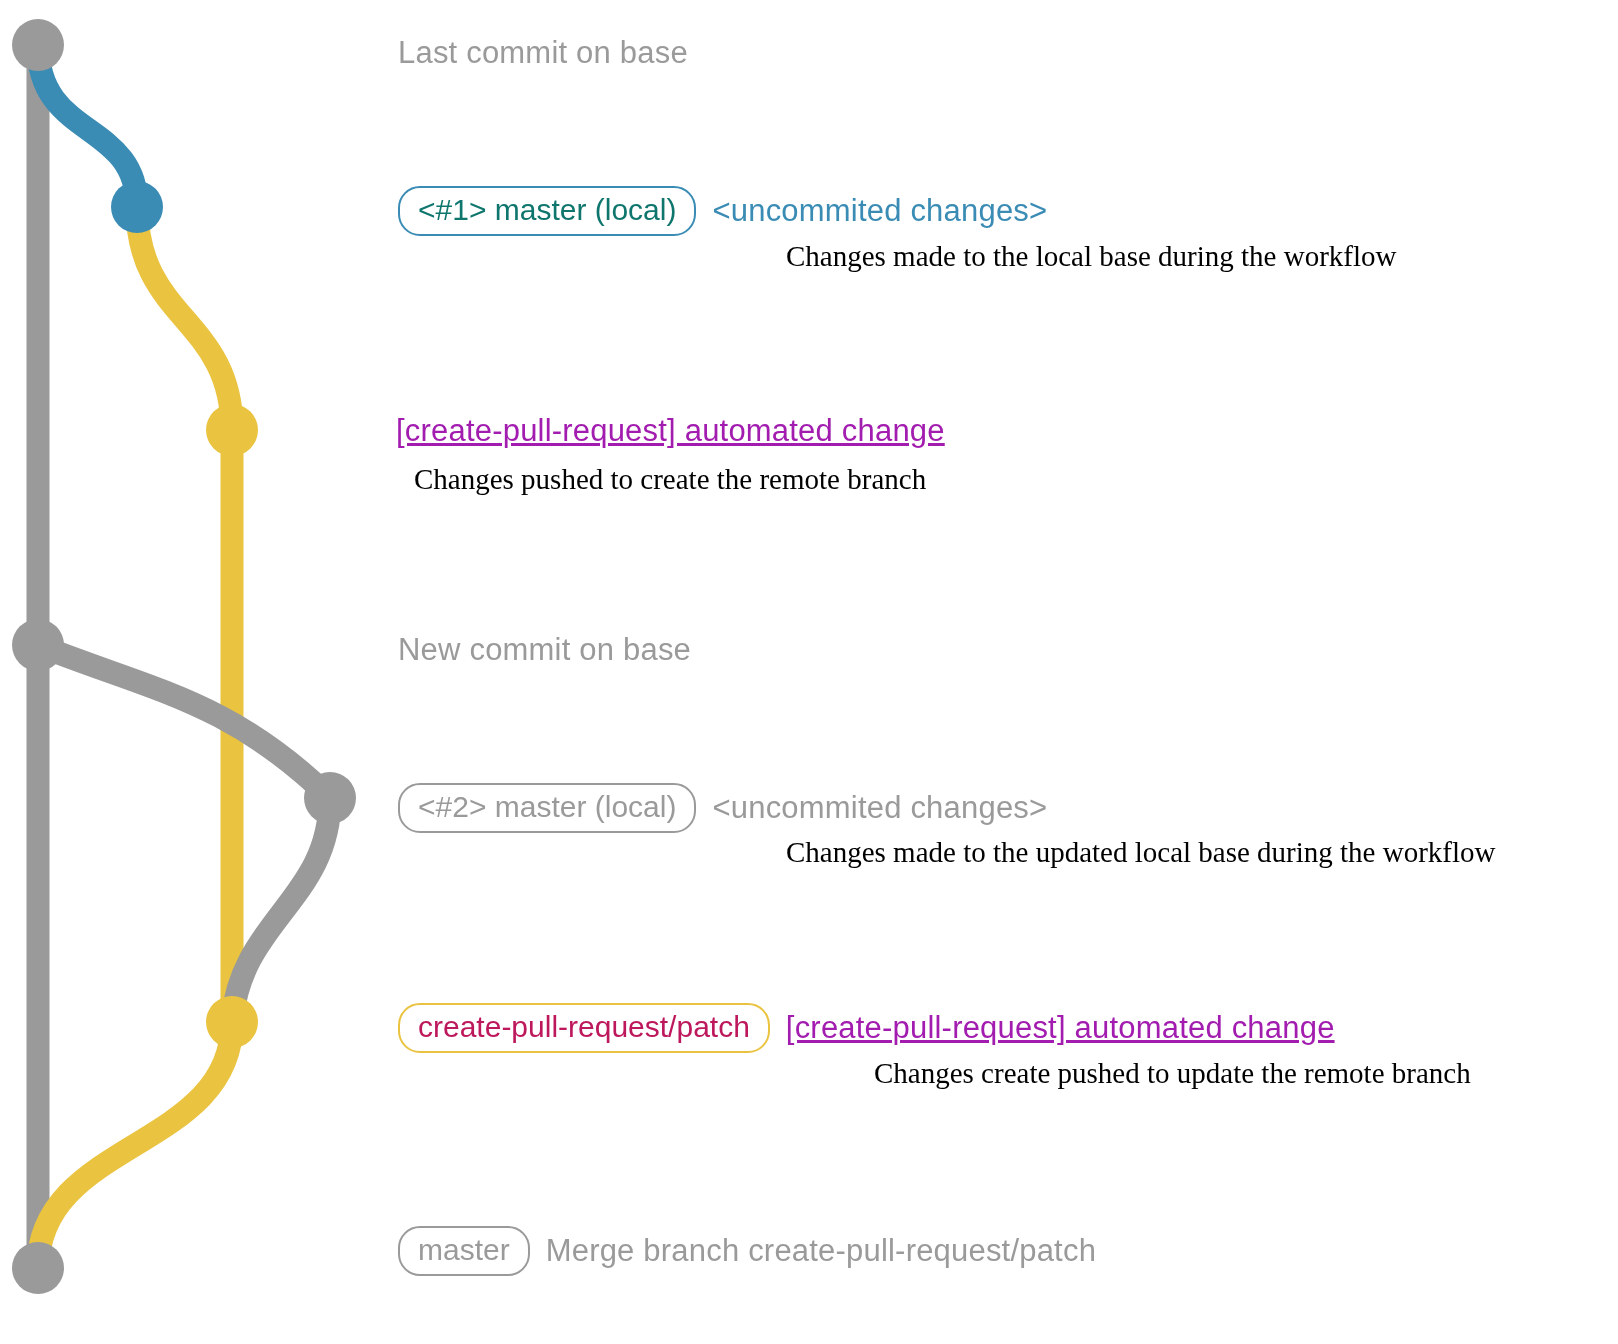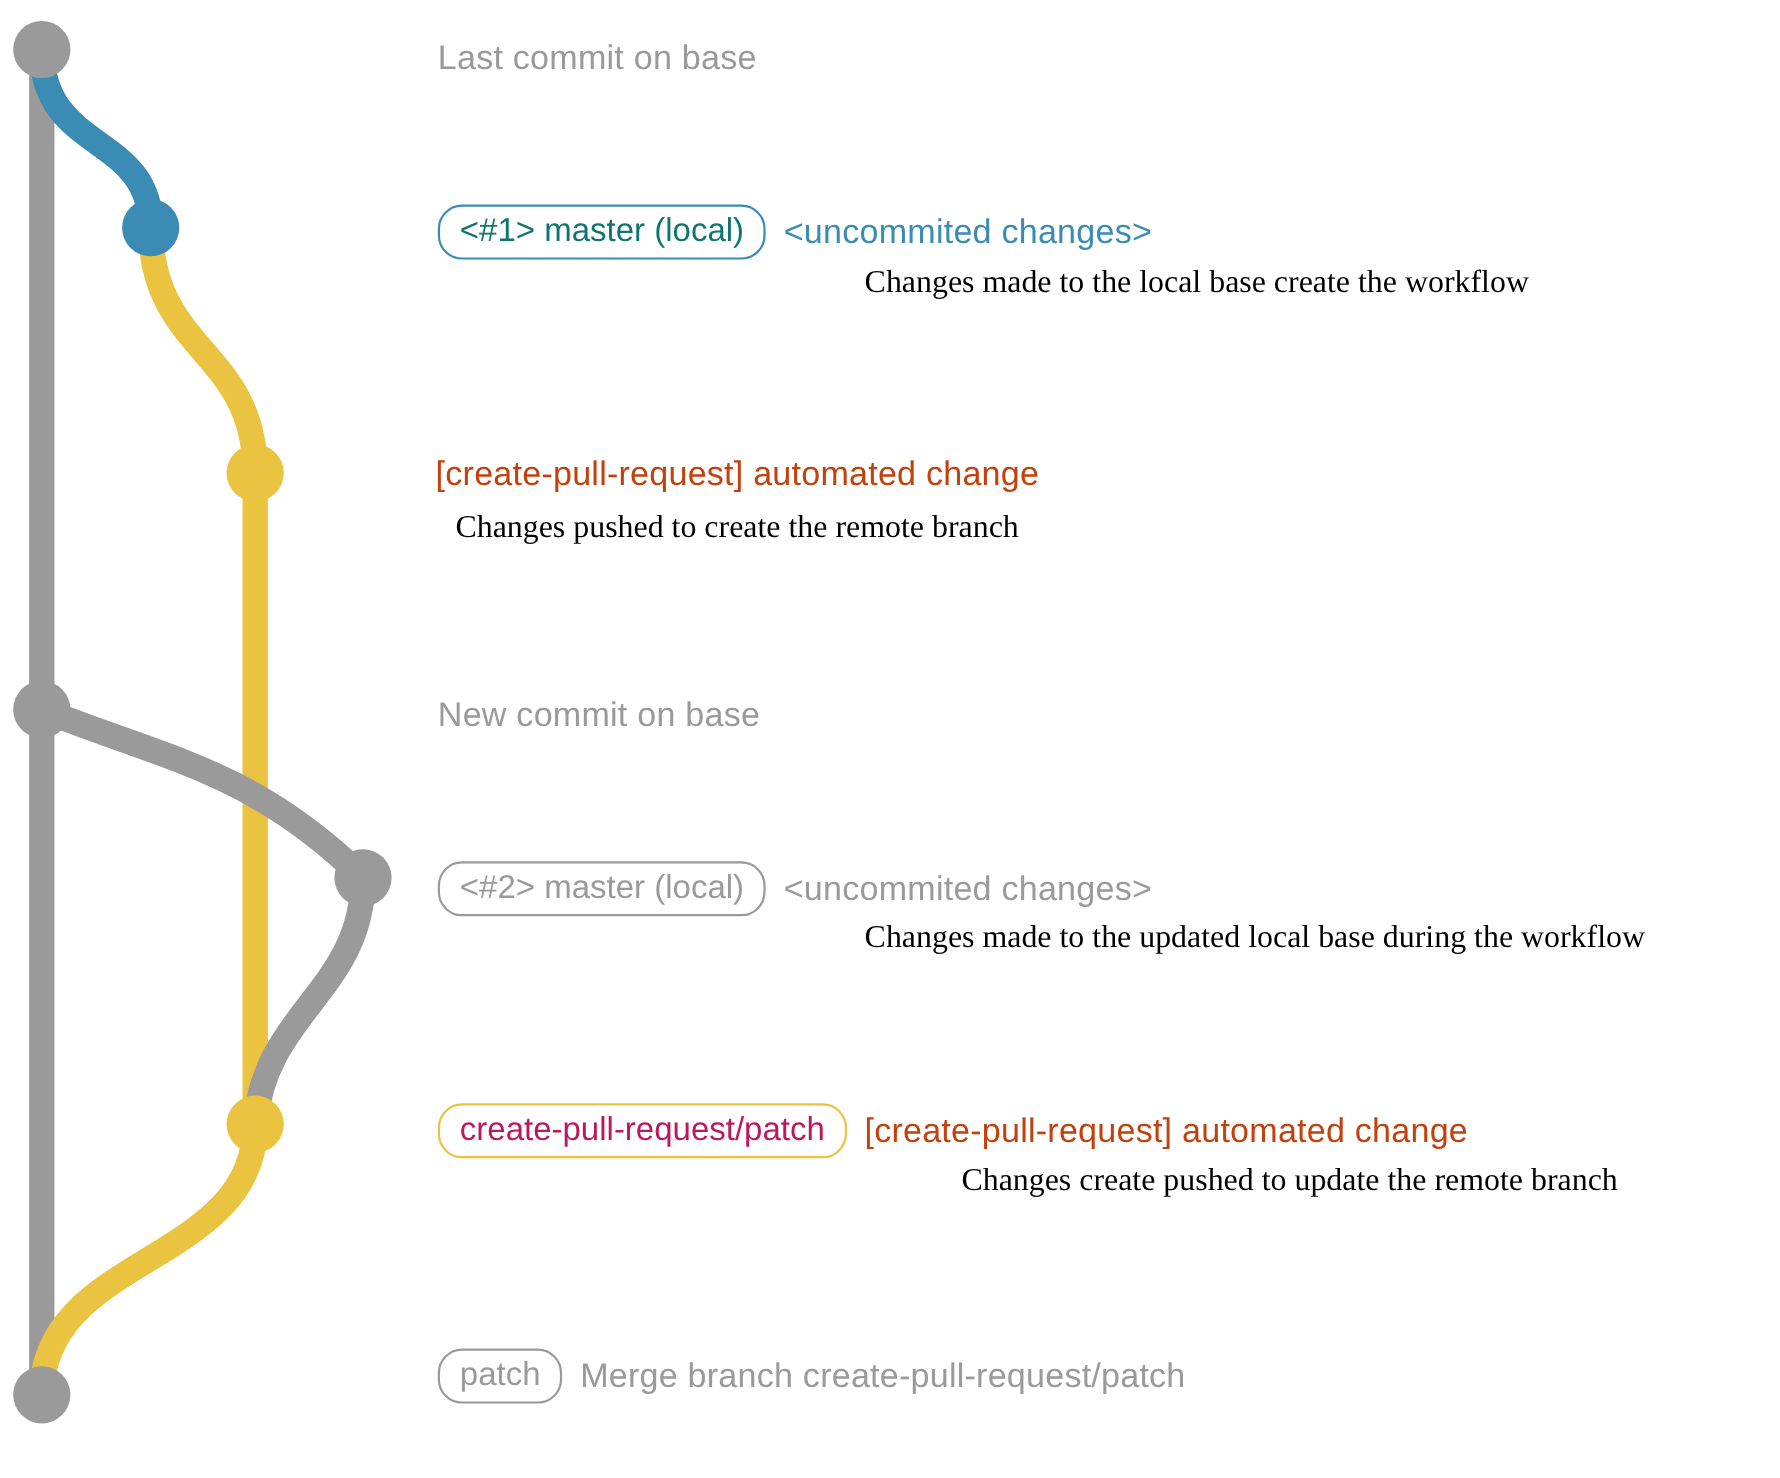--- a/index.html
+++ b/index.html
@@ -63,21 +63,21 @@
     border-color: #9a9a9a;
     color: #9a9a9a;
   }
   .msg {
     font-family: "Liberation Sans", sans-serif;
     font-size: 31px;
     margin-left: 16px;
     letter-spacing: 0.2px;
   }
   .msg.blue { color: #3a8cb5; }
-  .msg.yellow { color: #c2410c; }
+  .msg.yellow { color: #a21caf; text-decoration: underline; }
   .msg.gray { color: #9a9a9a; }
   .caption {
     position: absolute;
     font-family: "Liberation Serif", serif;
     font-size: 29px;
     color: #000000;
     white-space: nowrap;
   }
 </style>
 </head>
@@ -111,21 +111,21 @@
 <div class="labels-layer">
 
   <div class="row" style="left:398px; top:35px;">
     <span class="plain-title">Last commit on base</span>
   </div>
 
   <div class="row" style="left:398px; top:186px;">
     <span class="badge blue">&lt;#1&gt; master (local)</span>
     <span class="msg blue">&lt;uncommited changes&gt;</span>
   </div>
-  <div class="caption" style="left:786px; top:240px;">Changes made to the local base create the workflow</div>
+  <div class="caption" style="left:786px; top:240px;">Changes made to the local base during the workflow</div>
 
   <div class="row" style="left:396px; top:413px;">
     <span class="msg yellow" style="margin-left:0;">[create-pull-request] automated change</span>
   </div>
   <div class="caption" style="left:414px; top:463px;">Changes pushed to create the remote branch</div>
 
   <div class="row" style="left:398px; top:632px;text-align:right;">
     <span class="plain-title">New commit on base</span>
   </div>
 
@@ -135,17 +135,17 @@
   </div>
   <div class="caption" style="left:786px; top:836px;">Changes made to the updated local base during the workflow</div>
 
   <div class="row" style="left:398px; top:1003px;">
     <span class="badge yellow">create-pull-request/patch</span>
     <span class="msg yellow">[create-pull-request] automated change</span>
   </div>
   <div class="caption" style="left:874px; top:1057px;">Changes create pushed to update the remote branch</div>
 
   <div class="row" style="left:398px; top:1226px;">
-    <span class="badge gray">patch</span>
+    <span class="badge gray">master</span>
     <span class="msg gray">Merge branch create-pull-request/patch</span>
   </div>
 
 </div>
 
 </body></html>

